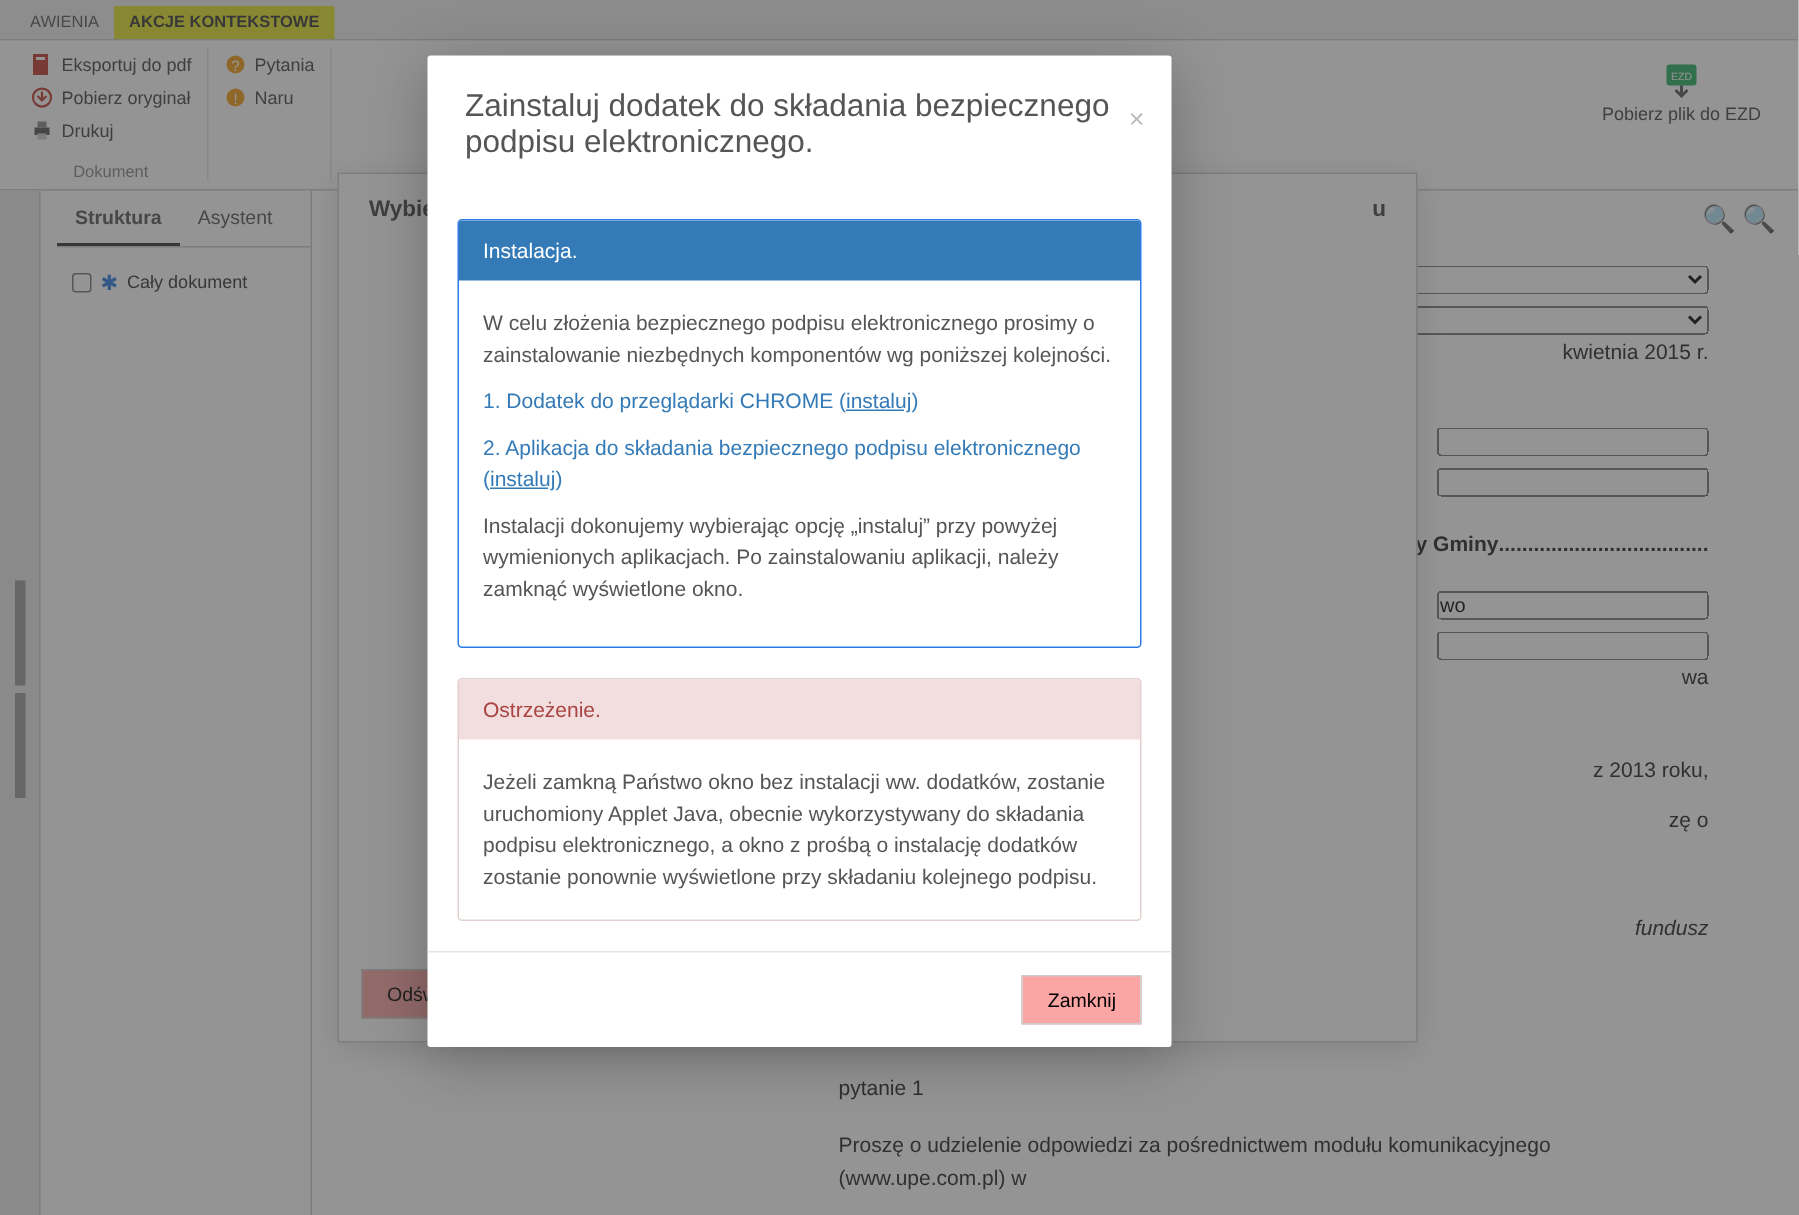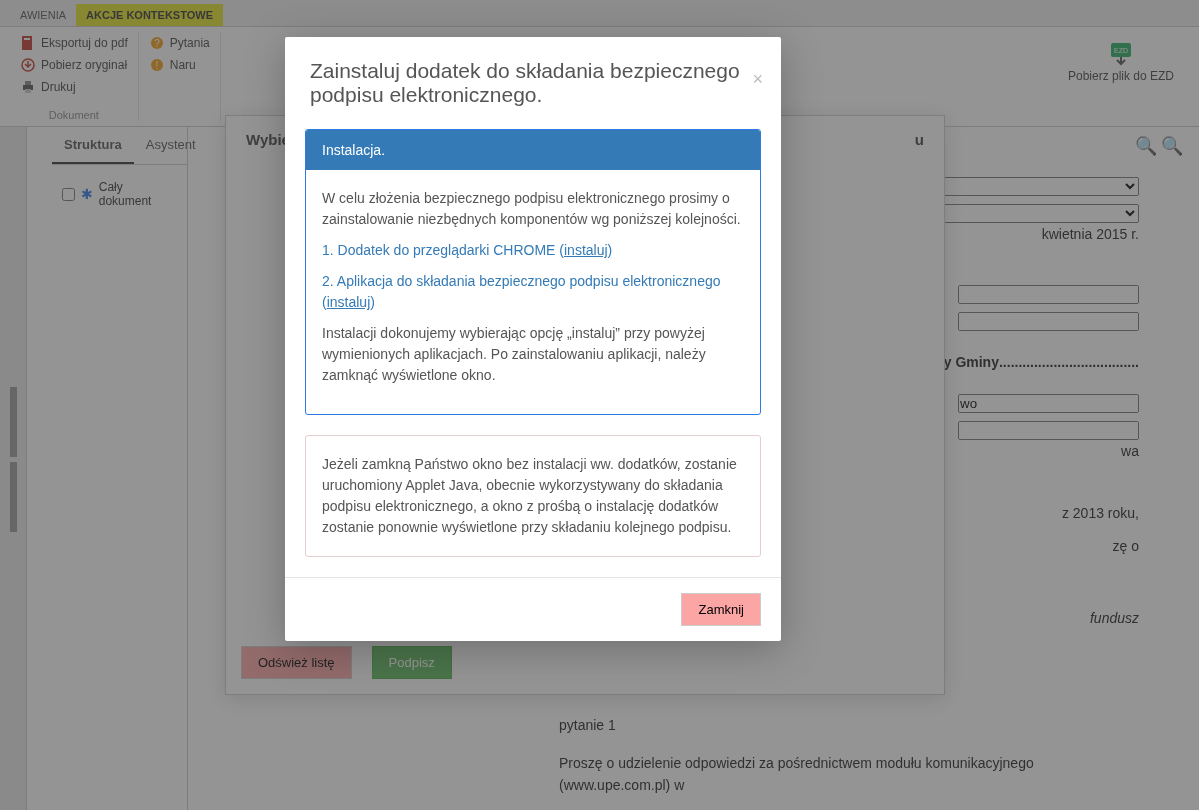--- a/index.html
+++ b/index.html
@@ -13,21 +13,21 @@
 .ribbon { height: 100px; background: #fff; border-bottom: 1px solid #ccc; display: flex; padding: 5px 10px; }
 .ribbon-group { display: flex; flex-direction: column; padding: 0 10px; border-right: 1px solid #e5e5e5; }
 .ribbon-item { display: flex; align-items: center; gap: 5px; font-size: 12px; color: #444; padding: 3px 0; }
 .ribbon-item .ico { width: 16px; height: 16px; display: inline-flex; align-items: center; justify-content: center; }
 .ribbon-group-label { font-size: 11px; color: #888; text-align: center; margin-top: auto; }
 
 .ribbon-big { display: flex; flex-direction: column; align-items: center; padding: 5px 15px; font-size: 12px; color: #444; }
 .ribbon-big .ico { width: 32px; height: 32px; }
 
 .main { display: flex; height: calc(810px - 127px); }
-.sidebar { width: 188px; border-right: 1px solid #ccc; padding-left: 52px;}
+.sidebar { width: 208px; border-right: 1px solid #ccc; padding-left: 38px;}
 .side-tabs { display: flex; border-bottom: 1px solid #ccc; }
 .side-tab { padding: 10px 12px; font-size: 13px; color: #555; }
 .side-tab.active { font-weight: bold; border-bottom: 2px solid #333; }
 .tree { padding: 15px 10px; font-size: 12px; color: #333; display: flex; align-items: center; gap: 6px; }
 .tree input { margin: 0; }
 .tree .star { color: #2c7be5; font-size: 14px; }
 
 .content { flex: 1; padding: 10px; position: relative; }
 .btn { padding: 8px 16px; border: 1px solid #ccc; background: #fca5a5; font-size: 13px; cursor: pointer; }
 .btn.green { background: #5cb85c; color: #fff; border-color: #4cae4c; }
@@ -42,21 +42,21 @@
 
 
 .modal-inner { position: absolute; left: 225px; top: 115px; width: 720px; height: 580px; background: #fff; border: 1px solid #ccc; z-index: 5; box-shadow: 0 4px 20px rgba(0,0,0,.15); }
 .modal-inner .hdr { padding: 15px 20px; font-size: 15px; font-weight: bold; color: #444; }
 .modal-inner .ftr { position: absolute; bottom: 15px; left: 15px; display: flex; gap: 20px; }
 
 
 .modal-outer { position: absolute; left: 285px; top: 37px; width: 496px; background: #fff; z-index: 20; box-shadow: 0 8px 40px rgba(0,0,0,.25); border-radius: 2px; }
 .modal-outer .hdr { padding: 22px 25px; font-size: 21px; color: #555; position: relative; }
 .modal-outer .close { position: absolute; right: 18px; top: 32px; color: #bbb; font-size: 18px; cursor: pointer; }
-.modal-outer .body { padding: 0 20px 20px; }
+.modal-outer .body { padding: 0 20px 20px; margin-top: 17px; }
 .info-box { border: 1px solid #2c7be5; border-radius: 3px; overflow: hidden; }
 .info-box .ihdr { background: #337ab7; color: #fff; padding: 12px 16px; font-size: 14px; }
 .info-box .ibody { padding: 18px 16px; font-size: 14px; color: #555; line-height: 1.5; }
 .info-box .ibody p { margin-bottom: 10px; }
 .info-box .ibody a, .info-box .ibody .link { color: #337ab7; text-decoration: none; }
 .info-box .ibody .u { text-decoration: underline; }
 .warn-box { border: 1px solid #e4cfcf; border-radius: 3px; overflow: hidden; margin-top: 20px; }
 .warn-box .whdr { background: #f2dede; color: #a94442; padding: 12px 16px; font-size: 14px; }
 .warn-box .wbody { padding: 18px 16px; font-size: 14px; color: #555; line-height: 1.5; }
 .modal-outer .ftr { border-top: 1px solid #e5e5e5; padding: 15px 20px; text-align: right; }
@@ -216,19 +216,20 @@
         <p>
           <span class="link">1. Dodatek do przeglądarki CHROME (</span><a href="#" class="link u">instaluj</a><span class="link">)</span>
         </p>
         <p>
           <span class="link">2. Aplikacja do składania bezpiecznego podpisu elektronicznego (</span><a href="#" class="link u">instaluj</a><span class="link">)</span>
         </p>
         <p>Instalacji dokonujemy wybierając opcję „instaluj” przy powyżej wymienionych aplikacjach. Po zainstalowaniu aplikacji, należy zamknąć wyświetlone okno.</p>
       </div>
     </div>
     <div class="warn-box">
+      <div class="whdr">Ostrzeżenie.</div>
       <div class="wbody">Jeżeli zamkną Państwo okno bez instalacji ww. dodatków, zostanie uruchomiony Applet Java, obecnie wykorzystywany do składania podpisu elektronicznego, a okno z prośbą o instalację dodatków zostanie ponownie wyświetlone przy składaniu kolejnego podpisu.</div>
     </div>
   </div>
   <div class="ftr">
     <button class="btn">Zamknij</button>
   </div>
 </div>
 
 </body></html>

